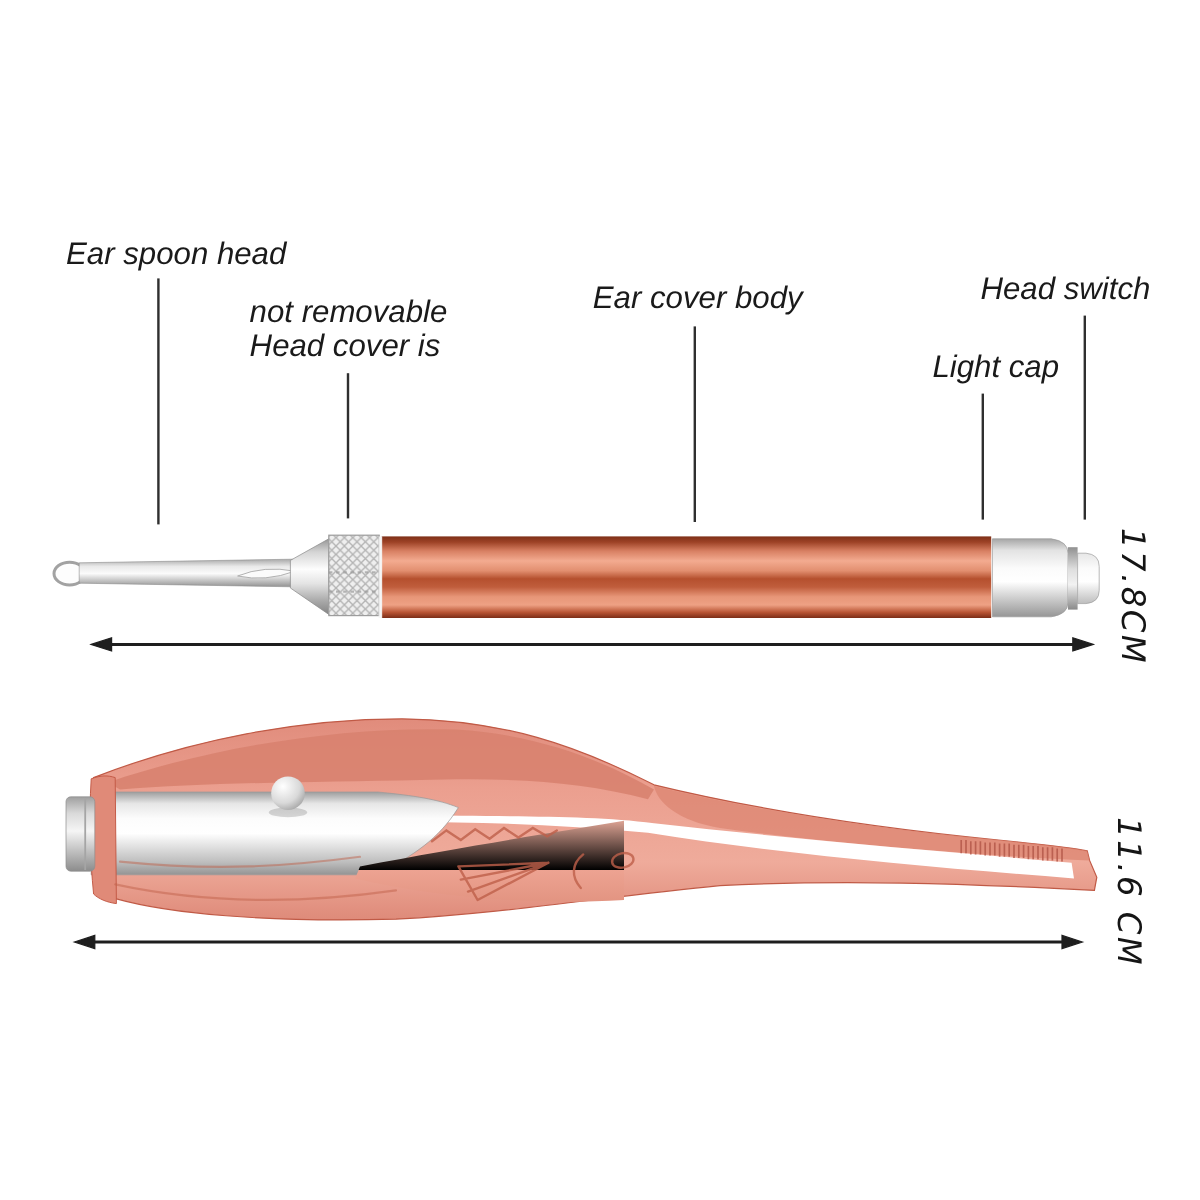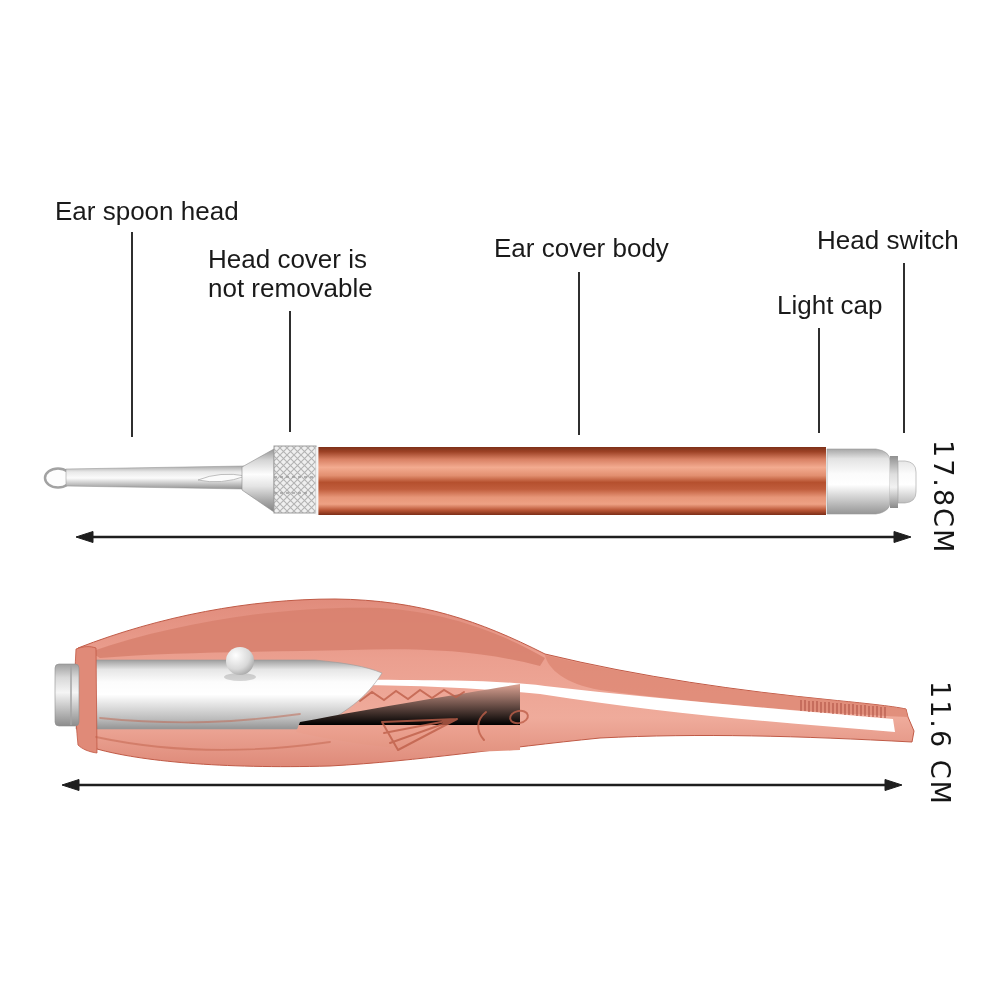--- a/index.html
+++ b/index.html
@@ -1,17 +1,17 @@
 <!DOCTYPE html>
 <html><head>
 <meta charset="utf-8">
 <style>
   html,body{margin:0;padding:0;background:#ffffff;}
   #stage{position:relative;width:1000px;height:1000px;background:#ffffff;overflow:hidden;
-         font-family:"Liberation Sans",sans-serif;}
+         font-family:"Liberation Sans",sans-serif;font-style:italic;}
   .label{position:absolute;color:#1a1a1a;font-size:26px;line-height:29px;white-space:nowrap;}
   .leader{position:absolute;width:2px;background:#2f2f2f;}
   .dim-text{position:absolute;color:#151515;font-size:27px;letter-spacing:2px;
             font-family:"DejaVu Sans",sans-serif;transform:rotate(90deg);
             transform-origin:left top;white-space:nowrap;}
   svg{position:absolute;left:0;top:0;}
 </style>
 </head>
 <body>
 
@@ -162,22 +162,22 @@
 
   <div class="leader" style="left:131px;top:232px;height:205px;"></div>
   <div class="leader" style="left:289px;top:311px;height:121px;"></div>
   <div class="leader" style="left:578px;top:272px;height:163px;"></div>
   <div class="leader" style="left:818px;top:328px;height:105px;"></div>
   <div class="leader" style="left:903px;top:263px;height:170px;"></div>
 
   <div class="label" style="left:55px;top:197px;">Ear spoon head</div>
 
   <div class="label" style="left:208px;top:245px;">
+    <div>not removable</div>
     <div>Head cover is</div>
-    <div>not removable</div>
   </div>
 
   <div class="label" style="left:494px;top:234px;">Ear cover body</div>
 
   <div class="label" style="left:817px;top:226px;">Head switch</div>
 
   <div class="label" style="left:777px;top:291px;">Light cap</div>
 
   <div class="dim-text" style="left:959px;top:440px;">17.8CM</div>
 

